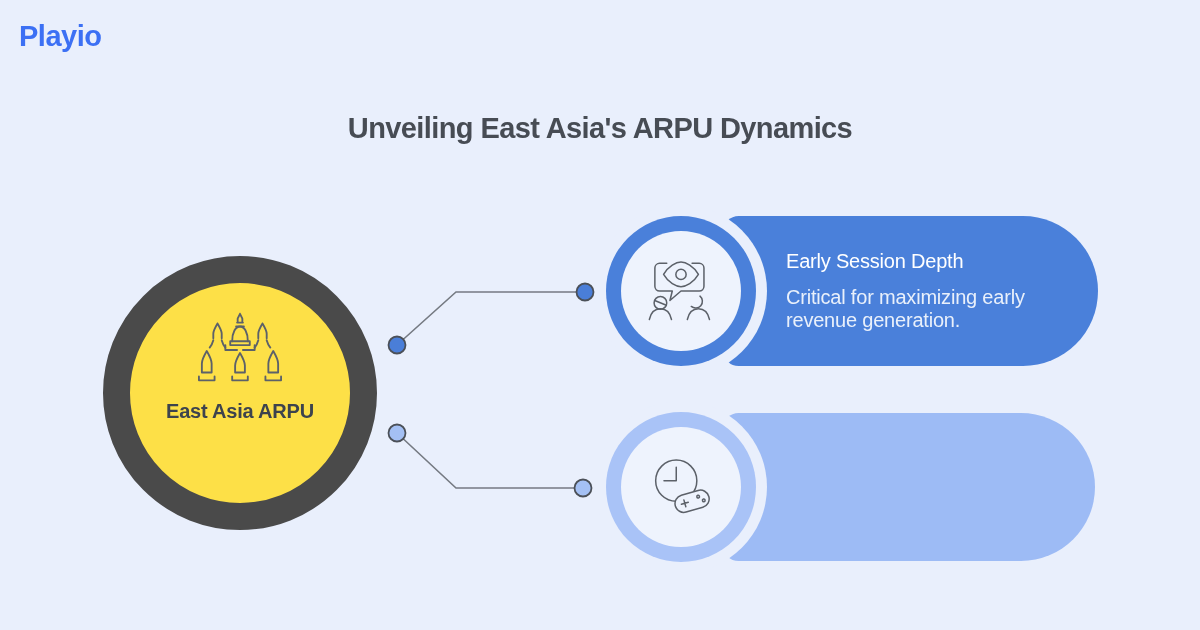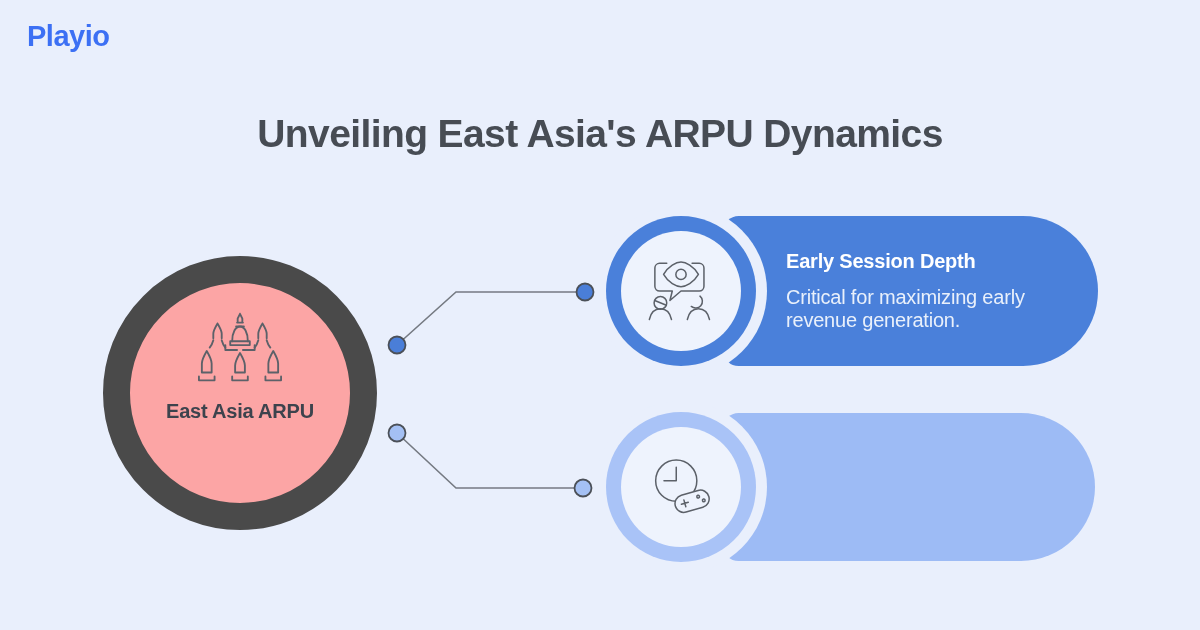--- a/index.html
+++ b/index.html
@@ -2,34 +2,34 @@
 <html><head>
 <meta charset="utf-8">
 <style>
   html,body{margin:0;padding:0;}
   body{
     width:1200px;height:630px;position:relative;overflow:hidden;
     background:#e9effc;
     font-family:"Liberation Sans", sans-serif;
   }
   .logo{
-    position:absolute;left:27px;top:20px;
+    position:absolute;left:19px;top:20px;
     font-size:29px;font-weight:800;letter-spacing:-0.5px;
     color:#3c70f4;
   }
   .title{
     position:absolute;left:0;top:112px;width:1200px;
-    text-align:center;font-size:39px;font-weight:bold;
+    text-align:center;font-size:29px;font-weight:bold;
     letter-spacing:-0.6px;color:#474c54;
   }
   
   .center-node{
     position:absolute;left:103px;top:256px;width:274px;height:274px;
     box-sizing:border-box;border:27px solid #4a4a4a;border-radius:50%;
-    background:#fca5a5;display:flex;flex-direction:column;align-items:center;
+    background:#fde047;display:flex;flex-direction:column;align-items:center;
   }
   .center-node .node-icon{margin-top:27px;}
   .center-label{
     margin-top:10px;font-size:20px;font-weight:bold;color:#3d434d;
     letter-spacing:-0.2px;
   }
   
   .connectors{position:absolute;left:0;top:0;width:1200px;height:630px;pointer-events:none;}
   .connectors polyline{fill:none;stroke:#757a82;stroke-width:1.6;}
   .connectors circle{stroke:#4b5058;stroke-width:1.8;}
@@ -45,21 +45,21 @@
     display:flex;align-items:center;justify-content:center;
   }
   .card .badge-inner{
     width:120px;height:120px;border-radius:50%;background:#eef3fd;
     display:flex;align-items:center;justify-content:center;
   }
   .card .card-text{
     position:absolute;left:180px;right:40px;top:50%;transform:translateY(-50%);
   }
   .card .card-title{
-    font-size:20px;font-weight:bold;color:#ffffff;letter-spacing:-0.2px;
+    font-size:20px;font-weight:normal;color:#ffffff;letter-spacing:-0.2px;
   }
   .card .card-desc{
     margin-top:13px;font-size:20px;line-height:23px;
     color:rgba(255,255,255,0.88);letter-spacing:-0.2px;
   }
   .icon-stroke{fill:none;stroke:#5c6169;stroke-width:1.9;stroke-linecap:round;stroke-linejoin:round;}
   .icon-occlude{fill:#eef3fd;stroke:#5c6169;stroke-width:1.9;stroke-linecap:round;stroke-linejoin:round;}
 </style>
 </head>
 <body>

